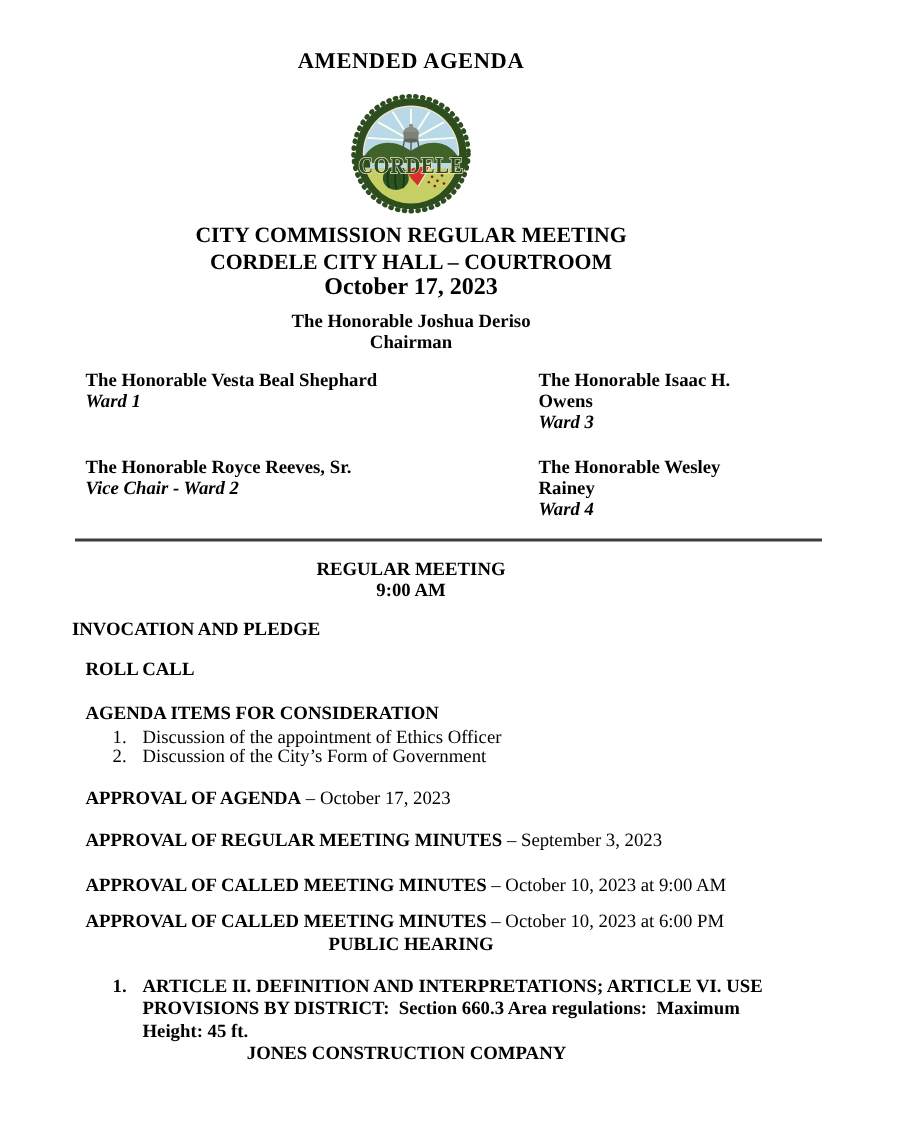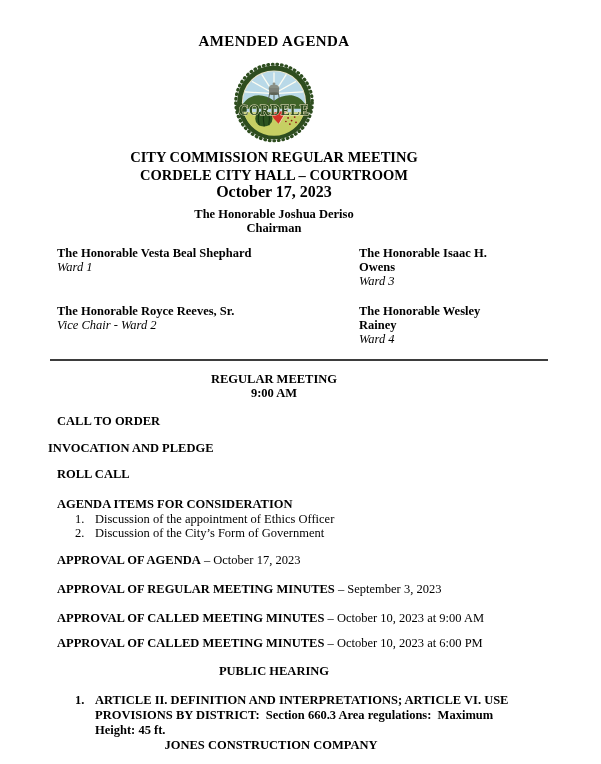--- a/index.html
+++ b/index.html
@@ -13,38 +13,38 @@
   .h1 { font-size: 14.5px; line-height: 18px; font-weight: bold; text-align: center; }
   .h1.first { margin-top: 5px; }
   .doc-date { margin-top: 1px; font-size: 16px; line-height: 13px; font-weight: bold; text-align: center; }
   .chairman { margin-top: 9px; font-size: 12.5px; line-height: 14px; font-weight: bold; text-align: center; }
   .commissioners {
     margin-top: 11px; padding-left: 57px; padding-right: 30px;
     display: grid; grid-template-columns: 302px 1fr; row-gap: 16px;
     font-size: 12.5px; line-height: 14px;
   }
   .commissioner .name { font-weight: bold; }
-  .commissioner .ward { font-style: italic; }
+  .commissioner .ward { font-style: italic; font-weight: bold; }
   .separator { margin-top: 13px; margin-left: 50px; width: 521px; border-top: 2px solid #3d3d3d; height: 0; }
   .meeting-block { margin-top: 12px; font-size: 12.5px; line-height: 13.5px; font-weight: bold; text-align: center; }
   .sec { padding-left: 57px; padding-right: 30px; font-size: 12.5px; line-height: 13.5px; font-weight: bold; }
   .m-call { margin-top: 15px; }
   .m-inv  { margin-top: 13px; padding-left: 48px; }
   .m-roll { margin-top: 13px; }
   .m-aic  { margin-top: 16px; }
   .num-item { display: flex; padding-left: 75px; padding-right: 30px; font-size: 12.5px; line-height: 13.5px; }
   .num-item .num { flex: 0 0 20px; }
   .m-it1 { margin-top: 2px; }
   .approval { padding-left: 57px; padding-right: 4px; font-size: 12.5px; line-height: 13.5px; }
   .approval .lbl { font-weight: bold; }
   .m-ap0 { margin-top: 14px; }
   .m-ap1 { margin-top: 15px; }
   .m-ap2 { margin-top: 16px; }
   .m-ap3 { margin-top: 11px; }
-  .ph-head { margin-top: 15px; text-align: center; font-weight: bold; font-size: 12.5px; line-height: 13.5px; }
+  .ph-head { margin-top: 1px; text-align: center; font-weight: bold; font-size: 12.5px; line-height: 13.5px; }
   .ph-item { margin-top: 14px; display: flex; padding-left: 75px; padding-right: 34px; font-weight: bold; font-size: 12.5px; line-height: 15px; }
   .ph-item .num { flex: 0 0 20px; }
   .ph-text { white-space: pre-wrap; }
   .applicant { text-align: center; padding-left: 24px; padding-right: 30px; font-weight: bold; font-size: 12.5px; line-height: 15px; }
 </style>
 </head>
 <body>
 
 <div class="page">
 
@@ -122,21 +122,20 @@
     </div>
   </div>
 
   <div class="separator"></div>
 
   <div class="meeting-block">
     <div>REGULAR MEETING</div>
     <div>9:00 AM</div>
   </div>
 
-  <div class="sec m-call">CALL TO ORDER</div>
   <div class="sec m-inv">INVOCATION AND PLEDGE</div>
   <div class="sec m-roll">ROLL CALL</div>
 
   <div class="sec m-aic">AGENDA ITEMS FOR CONSIDERATION</div>
   <div class="num-item m-it1">
     <span class="num">1.</span>
     <span>Discussion of the appointment of Ethics Officer</span>
   </div>
   <div class="num-item">
     <span class="num">2.</span>

